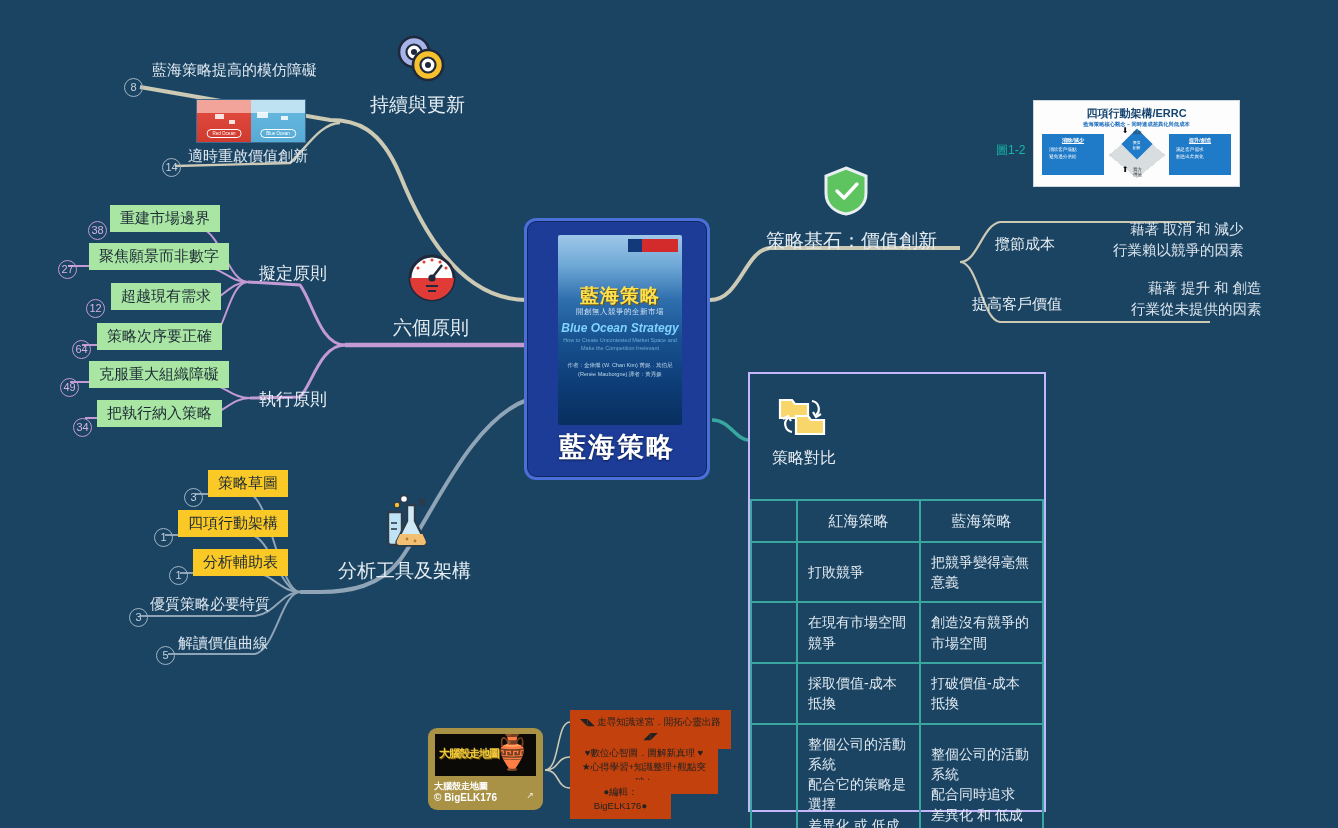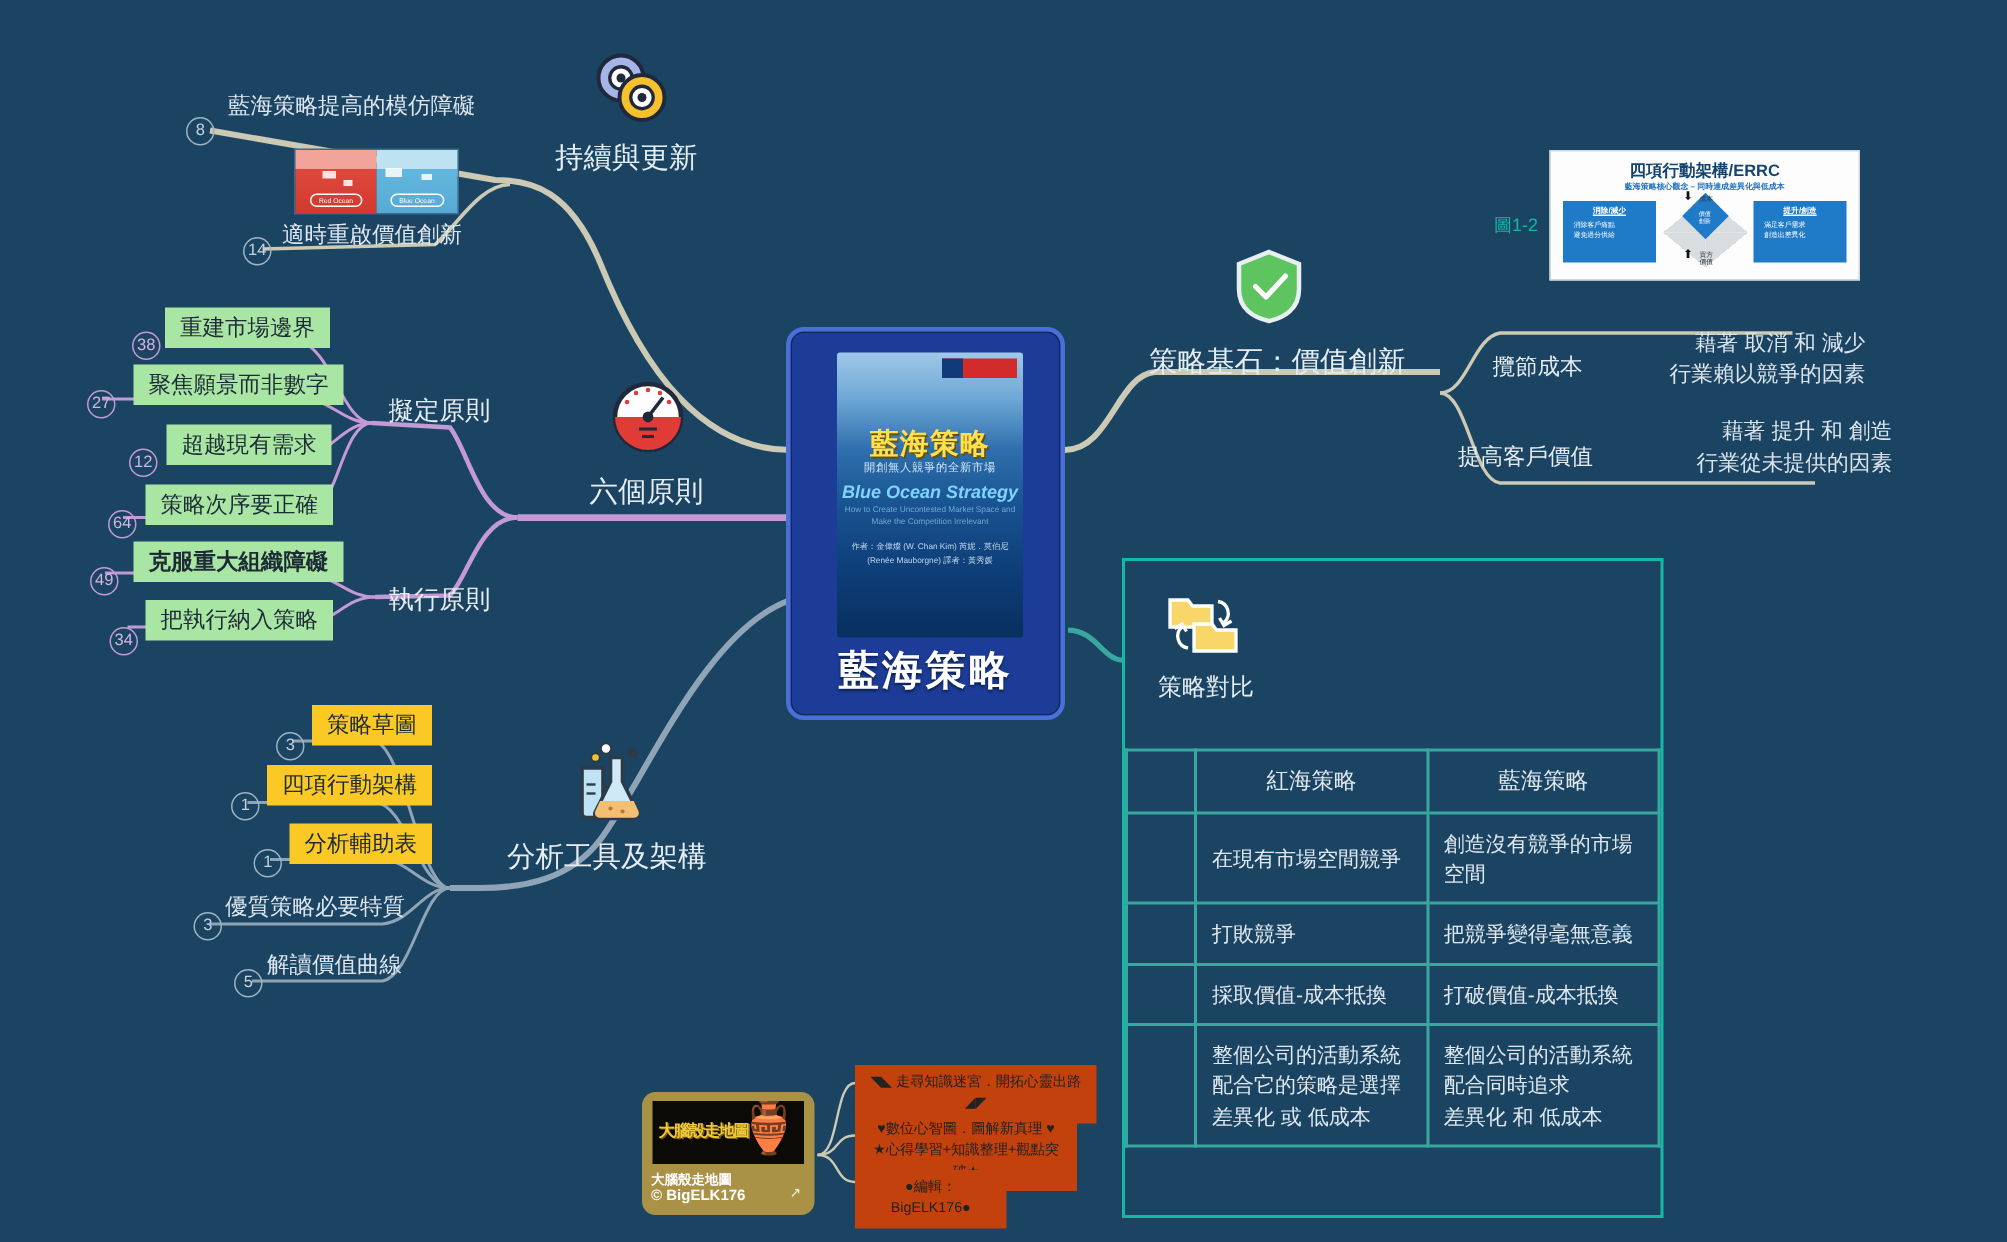--- a/index.html
+++ b/index.html
@@ -96,22 +96,22 @@
   .errc .diaTxt{position:absolute;left:50%;top:52%;transform:translate(-50%,-50%);
     color:#fff;font-size:4px;text-align:center;line-height:1.3;white-space:pre;}
   .errc .arw{position:absolute;font-size:8px;color:#111;}
   .errc .arwT{position:absolute;font-size:4.5px;color:#333;line-height:1.15;white-space:pre;}
   .figlabel{position:absolute;left:996px;top:142px;font-size:12px;color:#14b8a6;}
 
   
   .ico{position:absolute;}
 
   
-  #tableCard{position:absolute;left:748px;top:372px;width:361px;height:440px;
-    border:2px solid #14b8a6;box-sizing:border-box;}
+  #tableCard{position:absolute;left:748px;top:372px;width:298px;height:440px;
+    border:2px solid #c4b5fd;box-sizing:border-box;}
   #tableCard .head{height:125px;position:relative;}
   #tableCard .head .hl{position:absolute;left:22px;top:74px;font-size:16px;color:#e6edf2;}
   table.cmp{border-collapse:collapse;width:100%;table-layout:fixed;}
   table.cmp td{border:2px solid #39a79f;color:#dfe8ef;font-size:14px;
     padding:9px 10px;line-height:1.45;vertical-align:middle;white-space:pre-line;}
   table.cmp td.sp{width:44px;padding:0;}
   table.cmp tr.hdr td{text-align:center;font-size:15px;}
 
   
   #attrib{position:absolute;left:428px;top:728px;width:115px;height:82px;
@@ -241,21 +241,21 @@
 
   <div class="chip green" style="left:89px;top:243px;">聚焦願景而非數字</div>
   <div class="badge p" style="left:58px;top:260px;">27</div>
 
   <div class="chip green" style="left:111px;top:283px;">超越現有需求</div>
   <div class="badge p" style="left:86px;top:299px;">12</div>
 
   <div class="chip green" style="left:97px;top:323px;">策略次序要正確</div>
   <div class="badge p" style="left:72px;top:340px;">64</div>
 
-  <div class="chip green" style="left:89px;top:361px;font-weight:bold;">克服重大組織障礙</div>
+  <div class="chip green" style="left:89px;top:361px;">克服重大組織障礙</div>
   <div class="badge p" style="left:60px;top:378px;">49</div>
 
   <div class="chip green" style="left:97px;top:400px;">把執行納入策略</div>
   <div class="badge p" style="left:73px;top:418px;">34</div>
 
   <div class="ico" style="left:376px;top:492px;width:56px;height:56px;">
     <svg viewBox="0 0 56 56" width="56" height="56">
       <path d="M12 20 h14 v30 a3 3 0 0 1 -3 3 h-8 a3 3 0 0 1 -3 -3 z" fill="#bfe3f5" stroke="#2c3b4a" stroke-width="2.4"></path>
       <line x1="15" y1="31" x2="21" y2="31" stroke="#2c3b4a" stroke-width="1.6"></line>
       <line x1="15" y1="37" x2="21" y2="37" stroke="#2c3b4a" stroke-width="1.6"></line>
@@ -339,27 +339,27 @@
     </div>
     <table class="cmp">
       <tbody>
           <tr class="hdr">
         <td class="sp"></td>
         <td>紅海策略</td>
         <td>藍海策略</td>
       </tr>
       <tr>
         <td class="sp"></td>
+        <td>打敗競爭</td>
+        <td>把競爭變得毫無意義</td>
+      </tr>
+      <tr>
+        <td class="sp"></td>
         <td>在現有市場空間競爭</td>
         <td>創造沒有競爭的市場空間</td>
-      </tr>
-      <tr>
-        <td class="sp"></td>
-        <td>打敗競爭</td>
-        <td>把競爭變得毫無意義</td>
       </tr>
       <tr>
         <td class="sp"></td>
         <td>採取價值-成本抵換</td>
         <td>打破價值-成本抵換</td>
       </tr>
       <tr>
         <td class="sp"></td>
         <td>整個公司的活動系統
 配合它的策略是選擇

